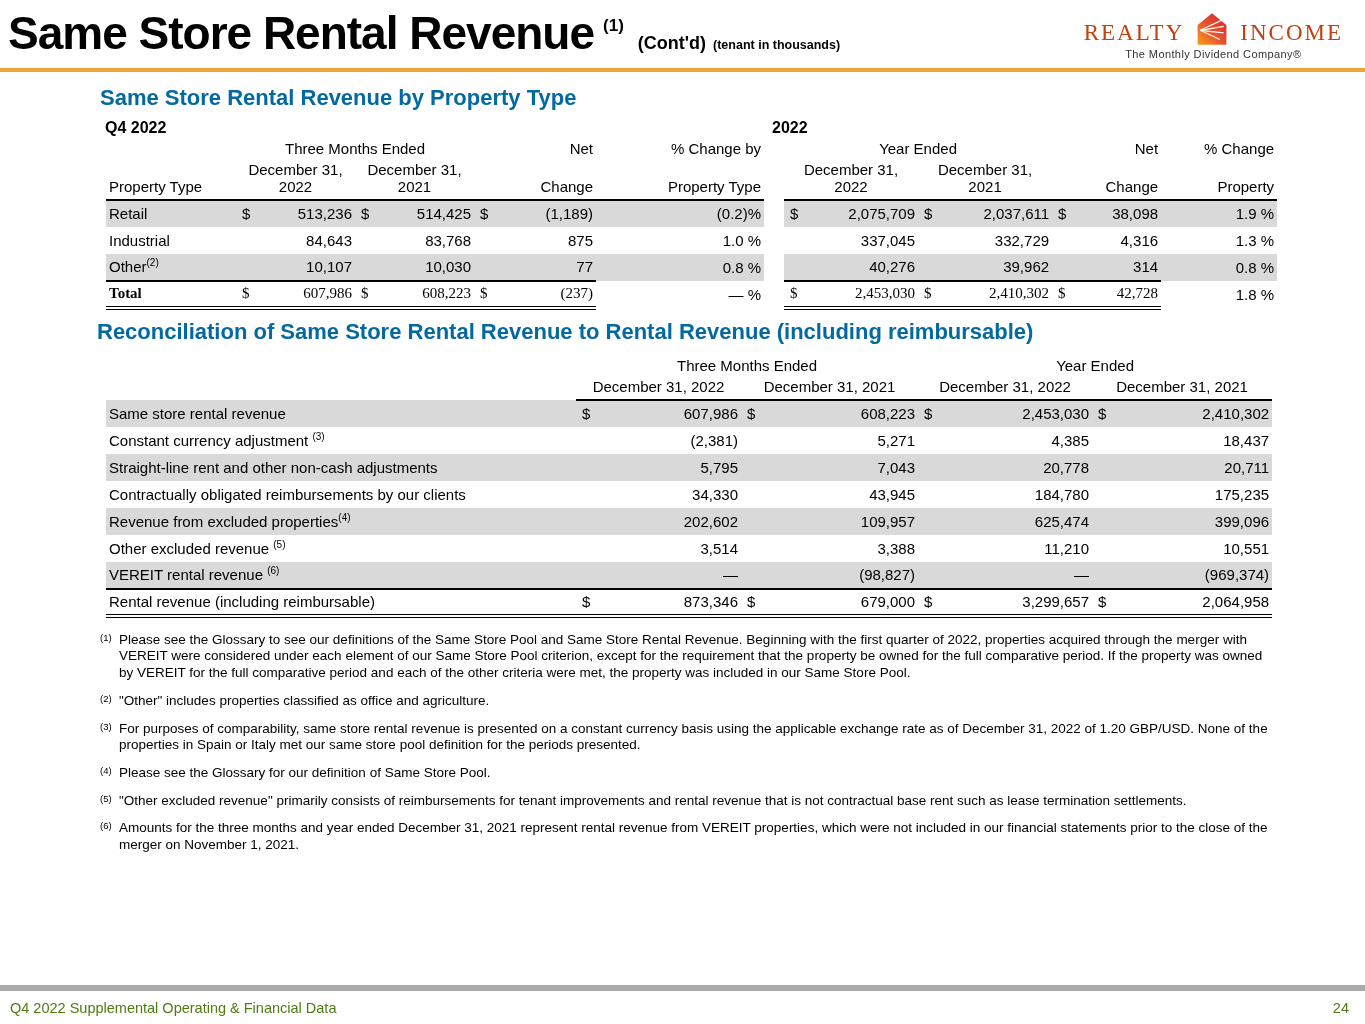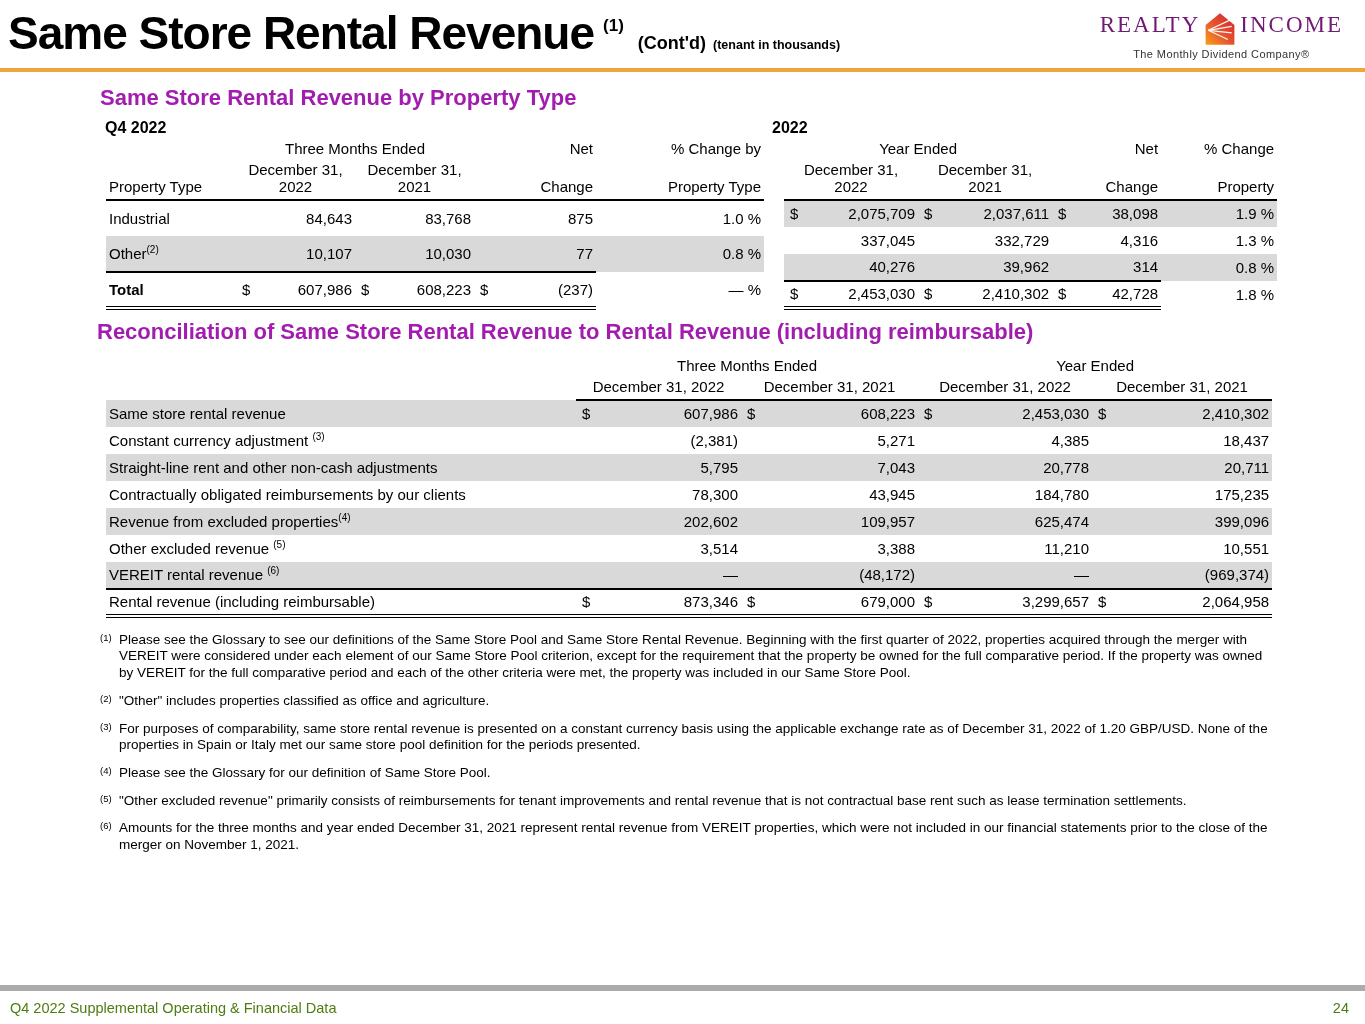--- a/index.html
+++ b/index.html
@@ -10,45 +10,45 @@
   }
   
   .titlebar { display: flex; justify-content: space-between; align-items: flex-start;
     height: 68px; padding: 4px 22px 0 8px; }
   .title-wrap { display: flex; align-items: baseline; margin-top: 6px; }
   .main-title { font-size: 46px; font-weight: bold; letter-spacing: -1px; line-height: 1.0; }
   .title-sup { font-size: 17px; font-weight: bold; position: relative; top: -18px; margin-left: 9px; }
   .title-contd { font-size: 18px; font-weight: bold; margin-left: 14px; }
   .title-units { font-size: 12.5px; font-weight: bold; margin-left: 7px; }
   .logo { margin-top: 8px; text-align: center; }
-  .logo-row { display: flex; align-items: flex-start; gap: 4px; font-family: "Liberation Serif", serif;
-    font-size: 23px; letter-spacing: 2px; color: #701a75; }
+  .logo-row { display: flex; align-items: flex-end; gap: 12px; font-family: "Liberation Serif", serif;
+    font-size: 23px; letter-spacing: 2px; color: #c2410c; }
   .logo-tag { font-size: 11px; color: #333; margin-top: 2px; letter-spacing: 0.4px; }
   .orange-rule { height: 4px; width: 100%; background: #f0a43c; }
 
   
-  h2.sec { color: #a21caf; font-size: 22px; font-weight: bold; margin: 0; line-height: 1.15; }
+  h2.sec { color: #0369a1; font-size: 22px; font-weight: bold; margin: 0; line-height: 1.15; }
   #h2a { margin: 13px 0 9px 100px; }
   #h2b { margin: 9px 0 13px 97px; }
 
   .content { margin-left: 100px; width: 1166px; }
   .plabels { display: flex; font-weight: bold; font-size: 16px; margin: 6px 0 3px; }
   .plabels .pl1 { width: 672px; padding-left: 5px; }
   .t1wrap { display: flex; gap: 14px; }
 
   
   table { border-collapse: collapse; table-layout: fixed; margin-left: 6px; }
   td { font-size: 15px; padding: 0 3px; height: 27px; white-space: nowrap; overflow: hidden; }
   thead td { height: auto; line-height: 1.12; padding-top: 1px; padding-bottom: 3px; vertical-align: bottom; }
   .ctr { text-align: center; }
   .num { text-align: right; }
   .hr2 td { border-bottom: 2px solid #000; }
   tr.g td { background: #d9d9d9; }
   td.d { padding-left: 6px; text-align: left; }
-  .bt  { border-top: 2px solid #000; }
+  .bt  { border-top: 2px solid #000; font-family: Liberation Serif, serif; }
   .dbl { border-bottom: 4px double #000; }
   .bb2 { border-bottom: 2px solid #000; }
   .bold { font-weight: bold; }
   sup.rs { font-size: 10px; line-height: 0; }
 
   
   .fns { margin: 14px 0 0 100px; width: 1172px; }
   .fn { position: relative; padding-left: 19px; font-size: 13.5px; line-height: 1.24; margin-bottom: 11px; }
   .fn .mk { position: absolute; left: 0; top: 0; font-size: 9.5px; }
 
@@ -125,20 +125,30 @@
         </tr>
         <tr class="hr2">
           <td>Property Type</td>
           <td colspan="2" class="ctr"><span>December 31,</span><br><span>2022</span></td>
           <td colspan="2" class="ctr"><span>December 31,</span><br><span>2021</span></td>
           <td colspan="2" class="num">Change</td>
           <td class="num">Property Type</td>
         </tr>
       </thead>
       <tbody>
+        <tr class="g">
+          <td><span>Retail</span><sup class="rs"></sup></td>
+          <td class="d">$</td>
+          <td class="num">513,236</td>
+          <td class="d">$</td>
+          <td class="num">514,425</td>
+          <td class="d">$</td>
+          <td class="num">(1,189)</td>
+          <td class="num">(0.2)%</td>
+        </tr>
         <tr>
           <td><span>Industrial</span><sup class="rs"></sup></td>
           <td class="d"></td>
           <td class="num">84,643</td>
           <td class="d"></td>
           <td class="num">83,768</td>
           <td class="d"></td>
           <td class="num">875</td>
           <td class="num">1.0 %</td>
         </tr>
@@ -289,21 +299,21 @@
         <td class="d"></td>
         <td class="num">7,043</td>
         <td class="d"></td>
         <td class="num">20,778</td>
         <td class="d"></td>
         <td class="num">20,711</td>
       </tr>
       <tr>
         <td><span>Contractually obligated reimbursements by our clients</span> <sup class="rs"></sup></td>
         <td class="d"></td>
-        <td class="num">78,300</td>
+        <td class="num">34,330</td>
         <td class="d"></td>
         <td class="num">43,945</td>
         <td class="d"></td>
         <td class="num">184,780</td>
         <td class="d"></td>
         <td class="num">175,235</td>
       </tr>
       <tr class="g">
         <td><span>Revenue from excluded properties</span><sup class="rs">(4)</sup></td>
         <td class="d"></td>
@@ -324,21 +334,21 @@
         <td class="d"></td>
         <td class="num">11,210</td>
         <td class="d"></td>
         <td class="num">10,551</td>
       </tr>
       <tr class="g">
         <td class="bb2"><span>VEREIT rental revenue</span> <sup class="rs">(6)</sup></td>
         <td class="d bb2"></td>
         <td class="num bb2">—</td>
         <td class="d bb2"></td>
-        <td class="num bb2">(48,172)</td>
+        <td class="num bb2">(98,827)</td>
         <td class="d bb2"></td>
         <td class="num bb2">—</td>
         <td class="d bb2"></td>
         <td class="num bb2">(969,374)</td>
       </tr>
       <tr>
         <td class="dbl">Rental revenue (including reimbursable)</td>
         <td class="d dbl">$</td>
         <td class="num dbl">873,346</td>
         <td class="d dbl">$</td>

